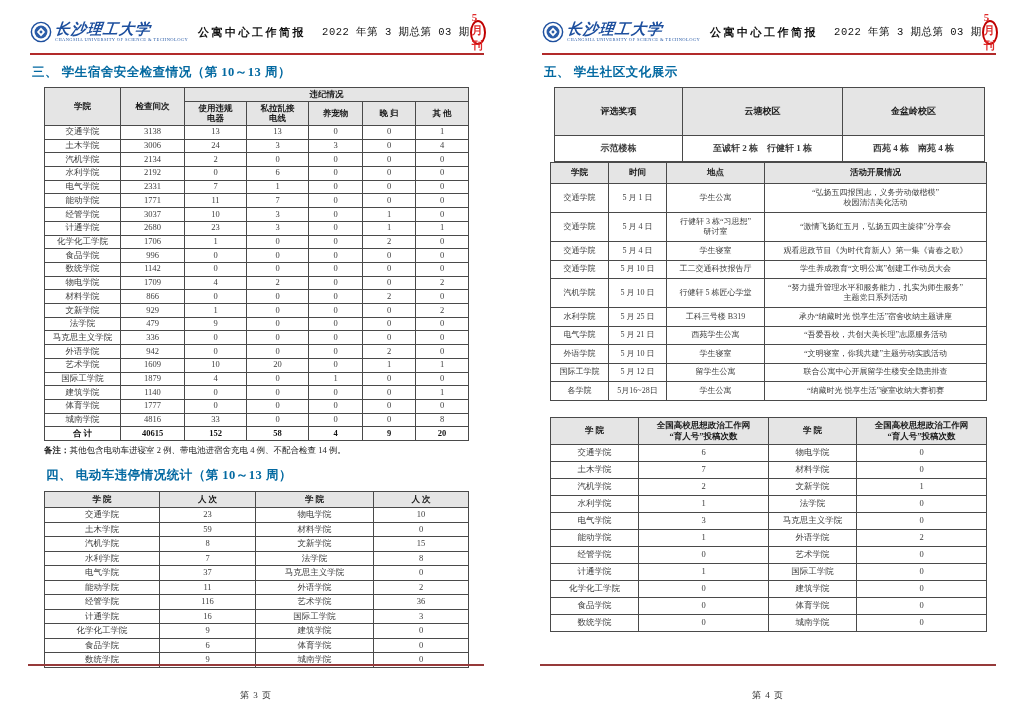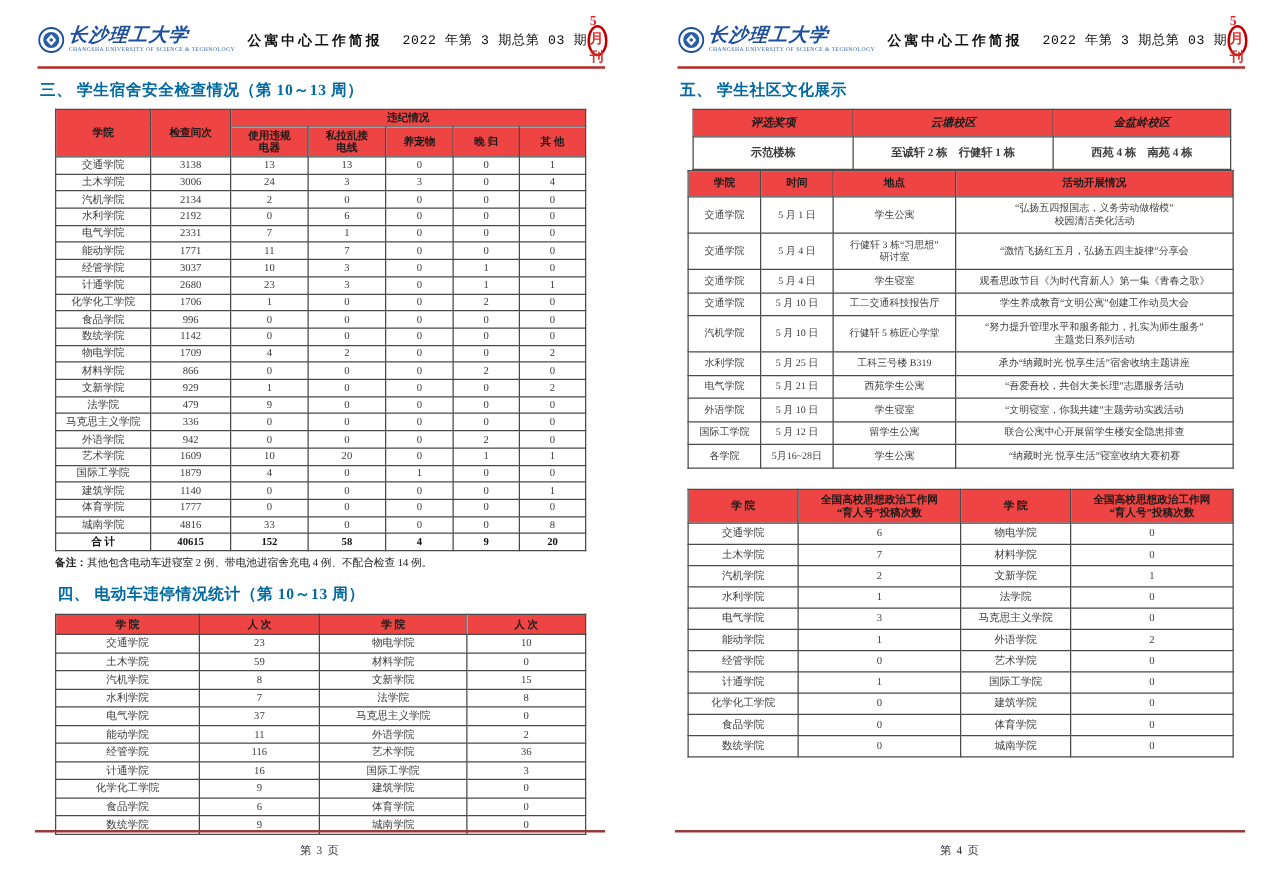--- a/index.html
+++ b/index.html
@@ -29,54 +29,54 @@
 
   
   .sec-title { font-size:12.5px; font-weight:bold; color:#0369a1; letter-spacing:0.5px; }
   .sec-title.l1 { margin:9px 0 6px 2px; }
   .sub-title { font-size:12px; font-weight:bold; color:#0d0d0d; margin:9px 0 7px 2px; letter-spacing:0.5px; }
 
   
   table { border-collapse:collapse; table-layout:fixed; }
   th, td { border:1px solid #4a4a4a; text-align:center; vertical-align:middle;
     overflow:hidden; }
-  th { background:#ef4444; font-weight:bold; color:#1a1a1a; white-space:pre-line; }
+  th { background:#e5e5e5; font-weight:bold; color:#1a1a1a; white-space:pre-line; }
   td { color:#3c3c3c; white-space:pre-line; }
   table { border:1.5px solid #333; }
 
   
   .t-safety { width:424px; margin-left:14px; font-size:8.5px; }
   .t-safety th { font-size:8.5px; padding:1px 1px; line-height:1.25; }
   .t-safety td { padding:0.5px 2px; line-height:11.7px; }
   .t-safety .total td { font-weight:bold; color:#111; }
 
   .note-line { font-size:8.5px; margin:4px 0 0 14px; color:#222; }
   .note-line b { font-weight:bold; }
 
   
   .t-bike { width:424px; margin-left:14px; font-size:8.5px; margin-top:7px; }
   .t-bike th { padding:1.5px 0; }
   .t-bike td { padding:1px 0; line-height:11.5px; }
 
   
   .t-award { width:430px; margin-left:12px; font-size:9px; }
-  .t-award th { padding:4px 0;font-style:italic; }
+  .t-award th { padding:17px 0; }
   .t-award td { padding:6px 0;font-weight:bold; }
 
   .t-activity { width:436px; margin-left:8px; font-size:8px; }
   .t-activity th { padding:4px 1px; font-size:8.5px; }
   .t-activity td { padding:3.5px 2px; line-height:10.5px; }
 
   .t-submit { width:436px; margin-left:8px; font-size:8.5px; margin-top:16px; }
   .t-submit th { padding:2px 1px; line-height:11px; }
   .t-submit td { padding:2.5px 0; line-height:11px; }
 
   
   .foot-rule { position:absolute; left:28px; right:28px; top:664px; height:2px; background:#963a3a; }
-  .page-num { position:absolute; top:674px; left:0; width:100%; text-align:center;
+  .page-num { position:absolute; top:689px; left:0; width:100%; text-align:center;
     font-size:9px; color:#333; letter-spacing:1px; }
 </style>
 </head>
 <body>
 
 <div class="canvas">
 
   <div class="page left">
     <div class="page-inner">
 

